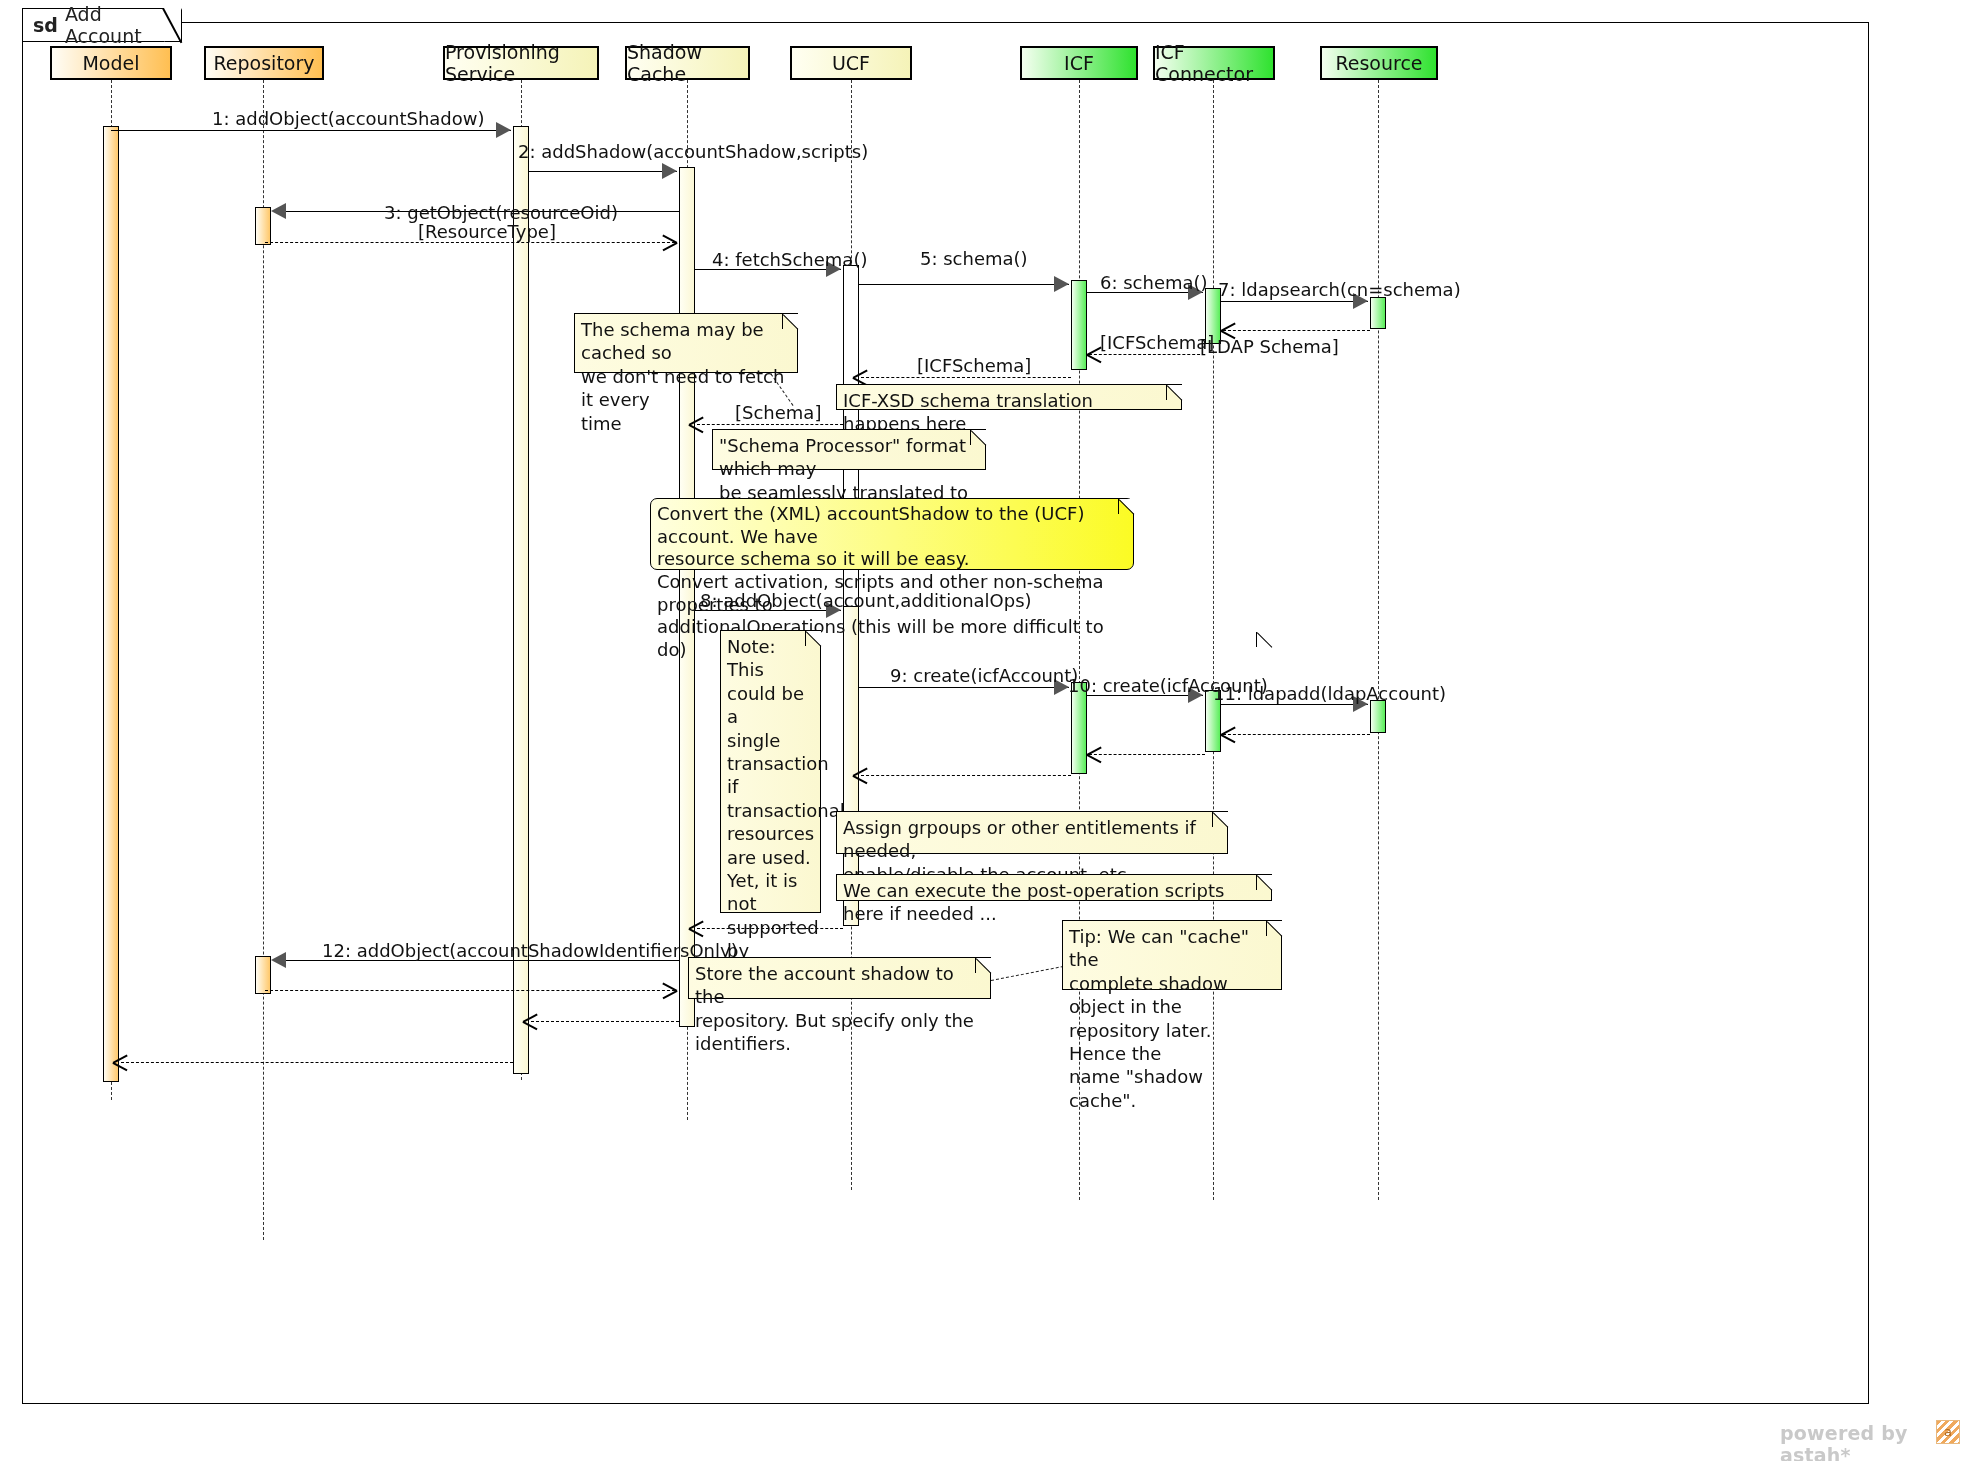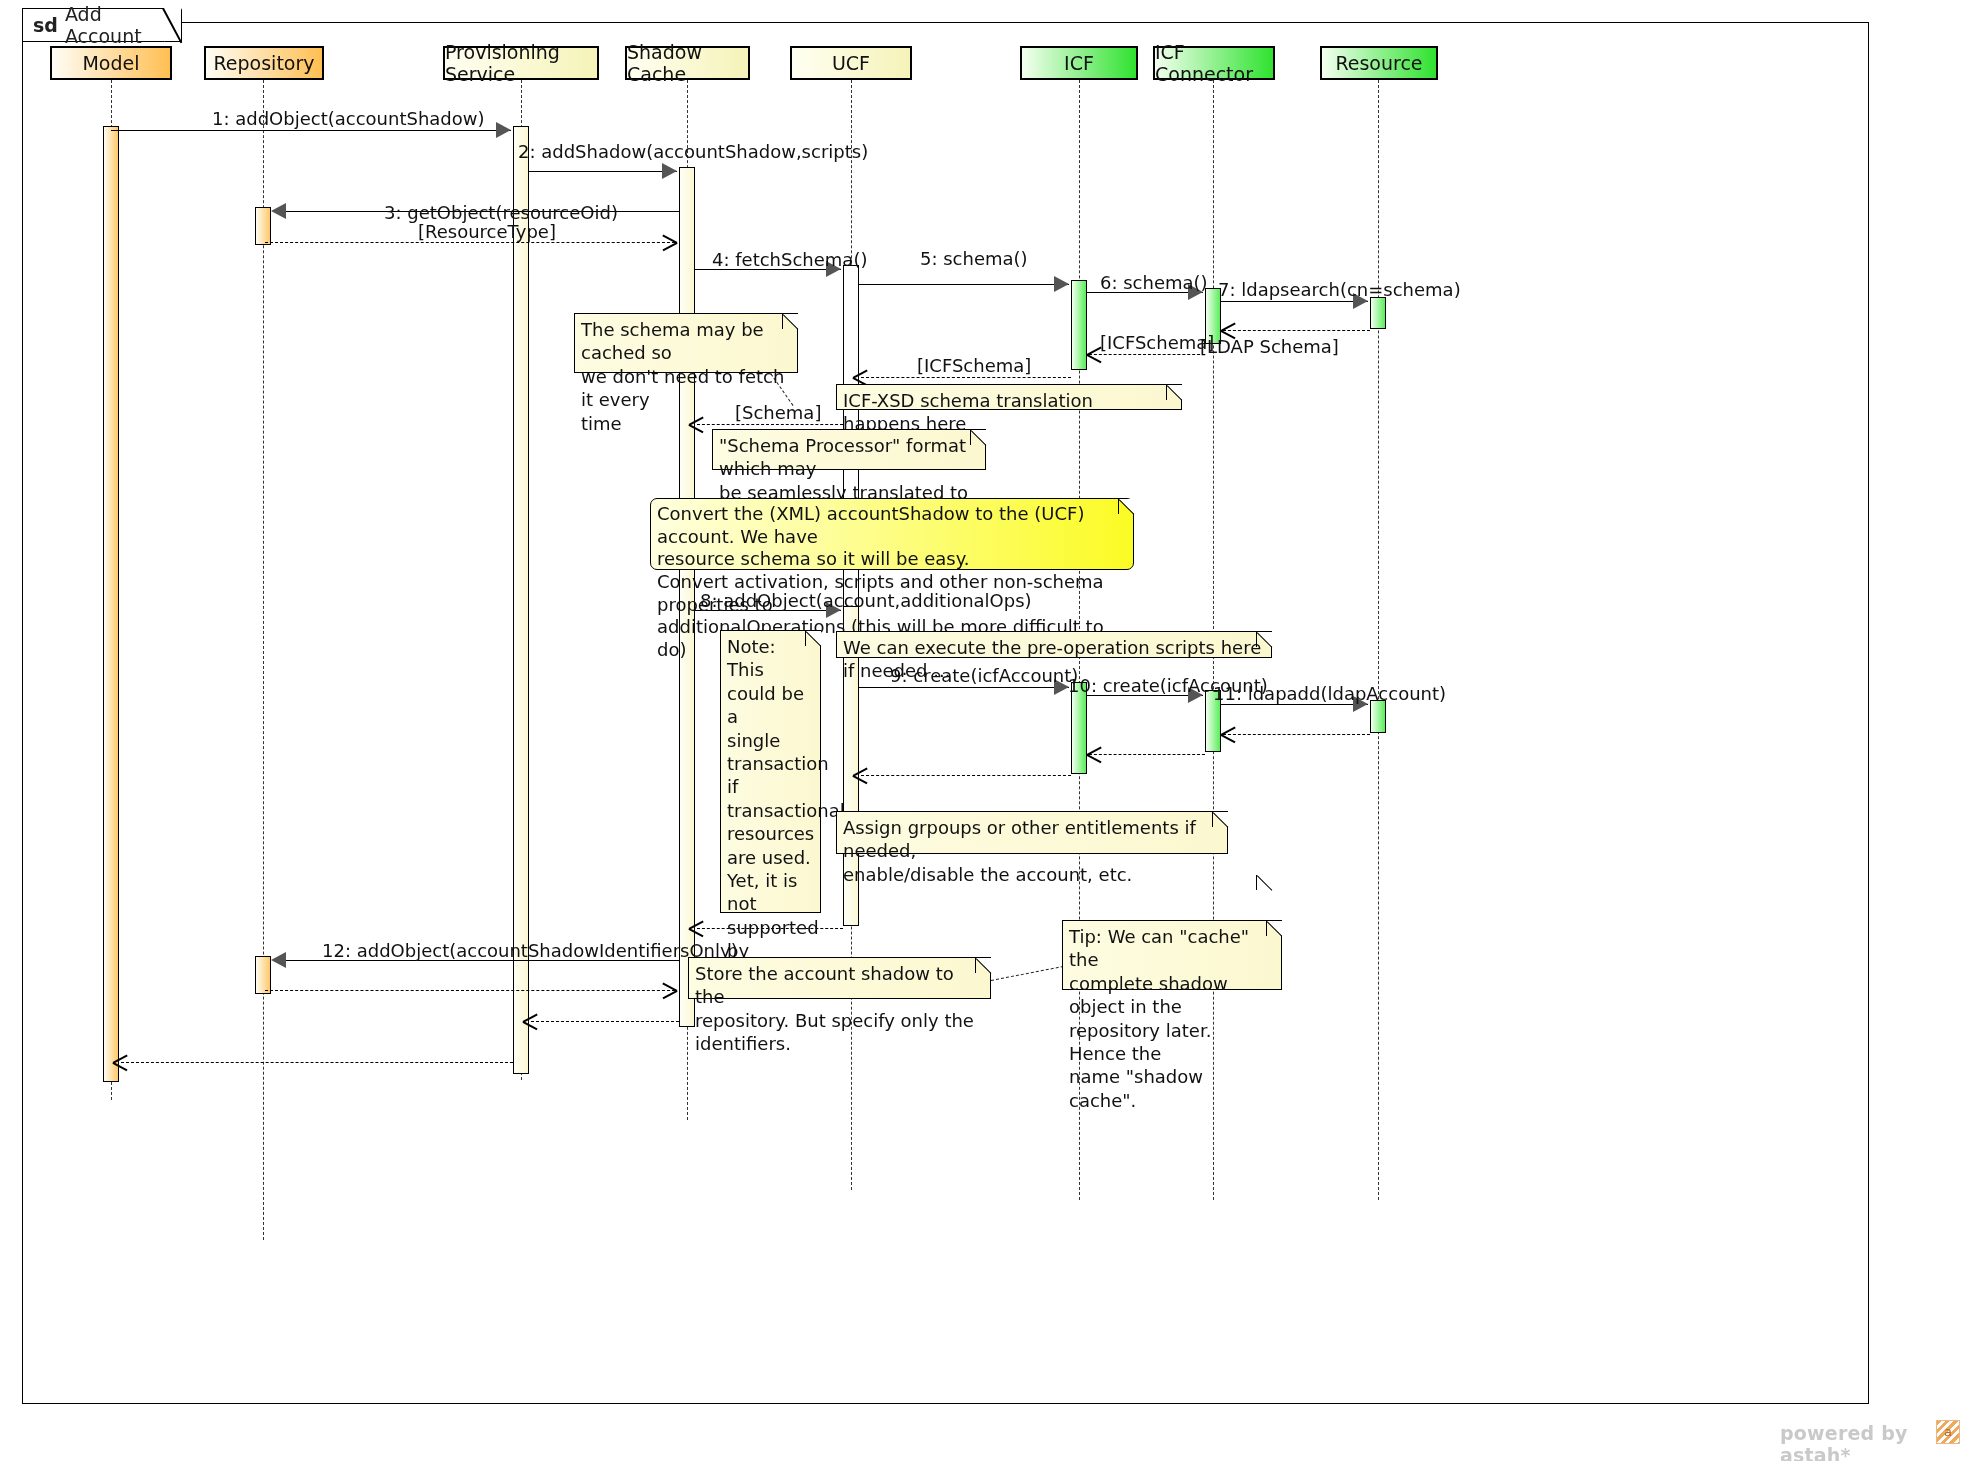--- a/index.html
+++ b/index.html
@@ -266,31 +266,31 @@
 transactional
 resources
 are used.
 Yet, it is not
 supported by
 ICF now.</div>
   <div class="note-fold" style="left:806px;top:631px;"></div>
   <div class="note-fold-line" style="left:806px;top:631px;"></div>
   <div class="note-fold-v" style="left:805px;top:631px;"></div>
 
-  <div class="note pale" style="left:836px;top:631px;width:436px;height:27px;">We can execute the pre-operation scripts here if needed ...</div>
   <div class="note-fold" style="left:1257px;top:632px;"></div>
   <div class="note-fold-line" style="left:1257px;top:632px;"></div>
   <div class="note-fold-v" style="left:1256px;top:632px;"></div>
 
   <div class="note pale" style="left:836px;top:811px;width:392px;height:43px;">Assign grpoups or other entitlements if needed,
 enable/disable the account, etc.</div>
   <div class="note-fold" style="left:1213px;top:812px;"></div>
   <div class="note-fold-line" style="left:1213px;top:812px;"></div>
   <div class="note-fold-v" style="left:1212px;top:812px;"></div>
 
+  <div class="note pale" style="left:836px;top:874px;width:436px;height:27px;">We can execute the post-operation scripts here if needed ...</div>
   <div class="note-fold" style="left:1257px;top:875px;"></div>
   <div class="note-fold-line" style="left:1257px;top:875px;"></div>
   <div class="note-fold-v" style="left:1256px;top:875px;"></div>
 
   <div class="note pale" style="left:688px;top:957px;width:303px;height:42px;">Store the account shadow to the
 repository. But specify only the identifiers.</div>
   <div class="note-fold" style="left:976px;top:958px;"></div>
   <div class="note-fold-line" style="left:976px;top:958px;"></div>
   <div class="note-fold-v" style="left:975px;top:958px;"></div>
 

